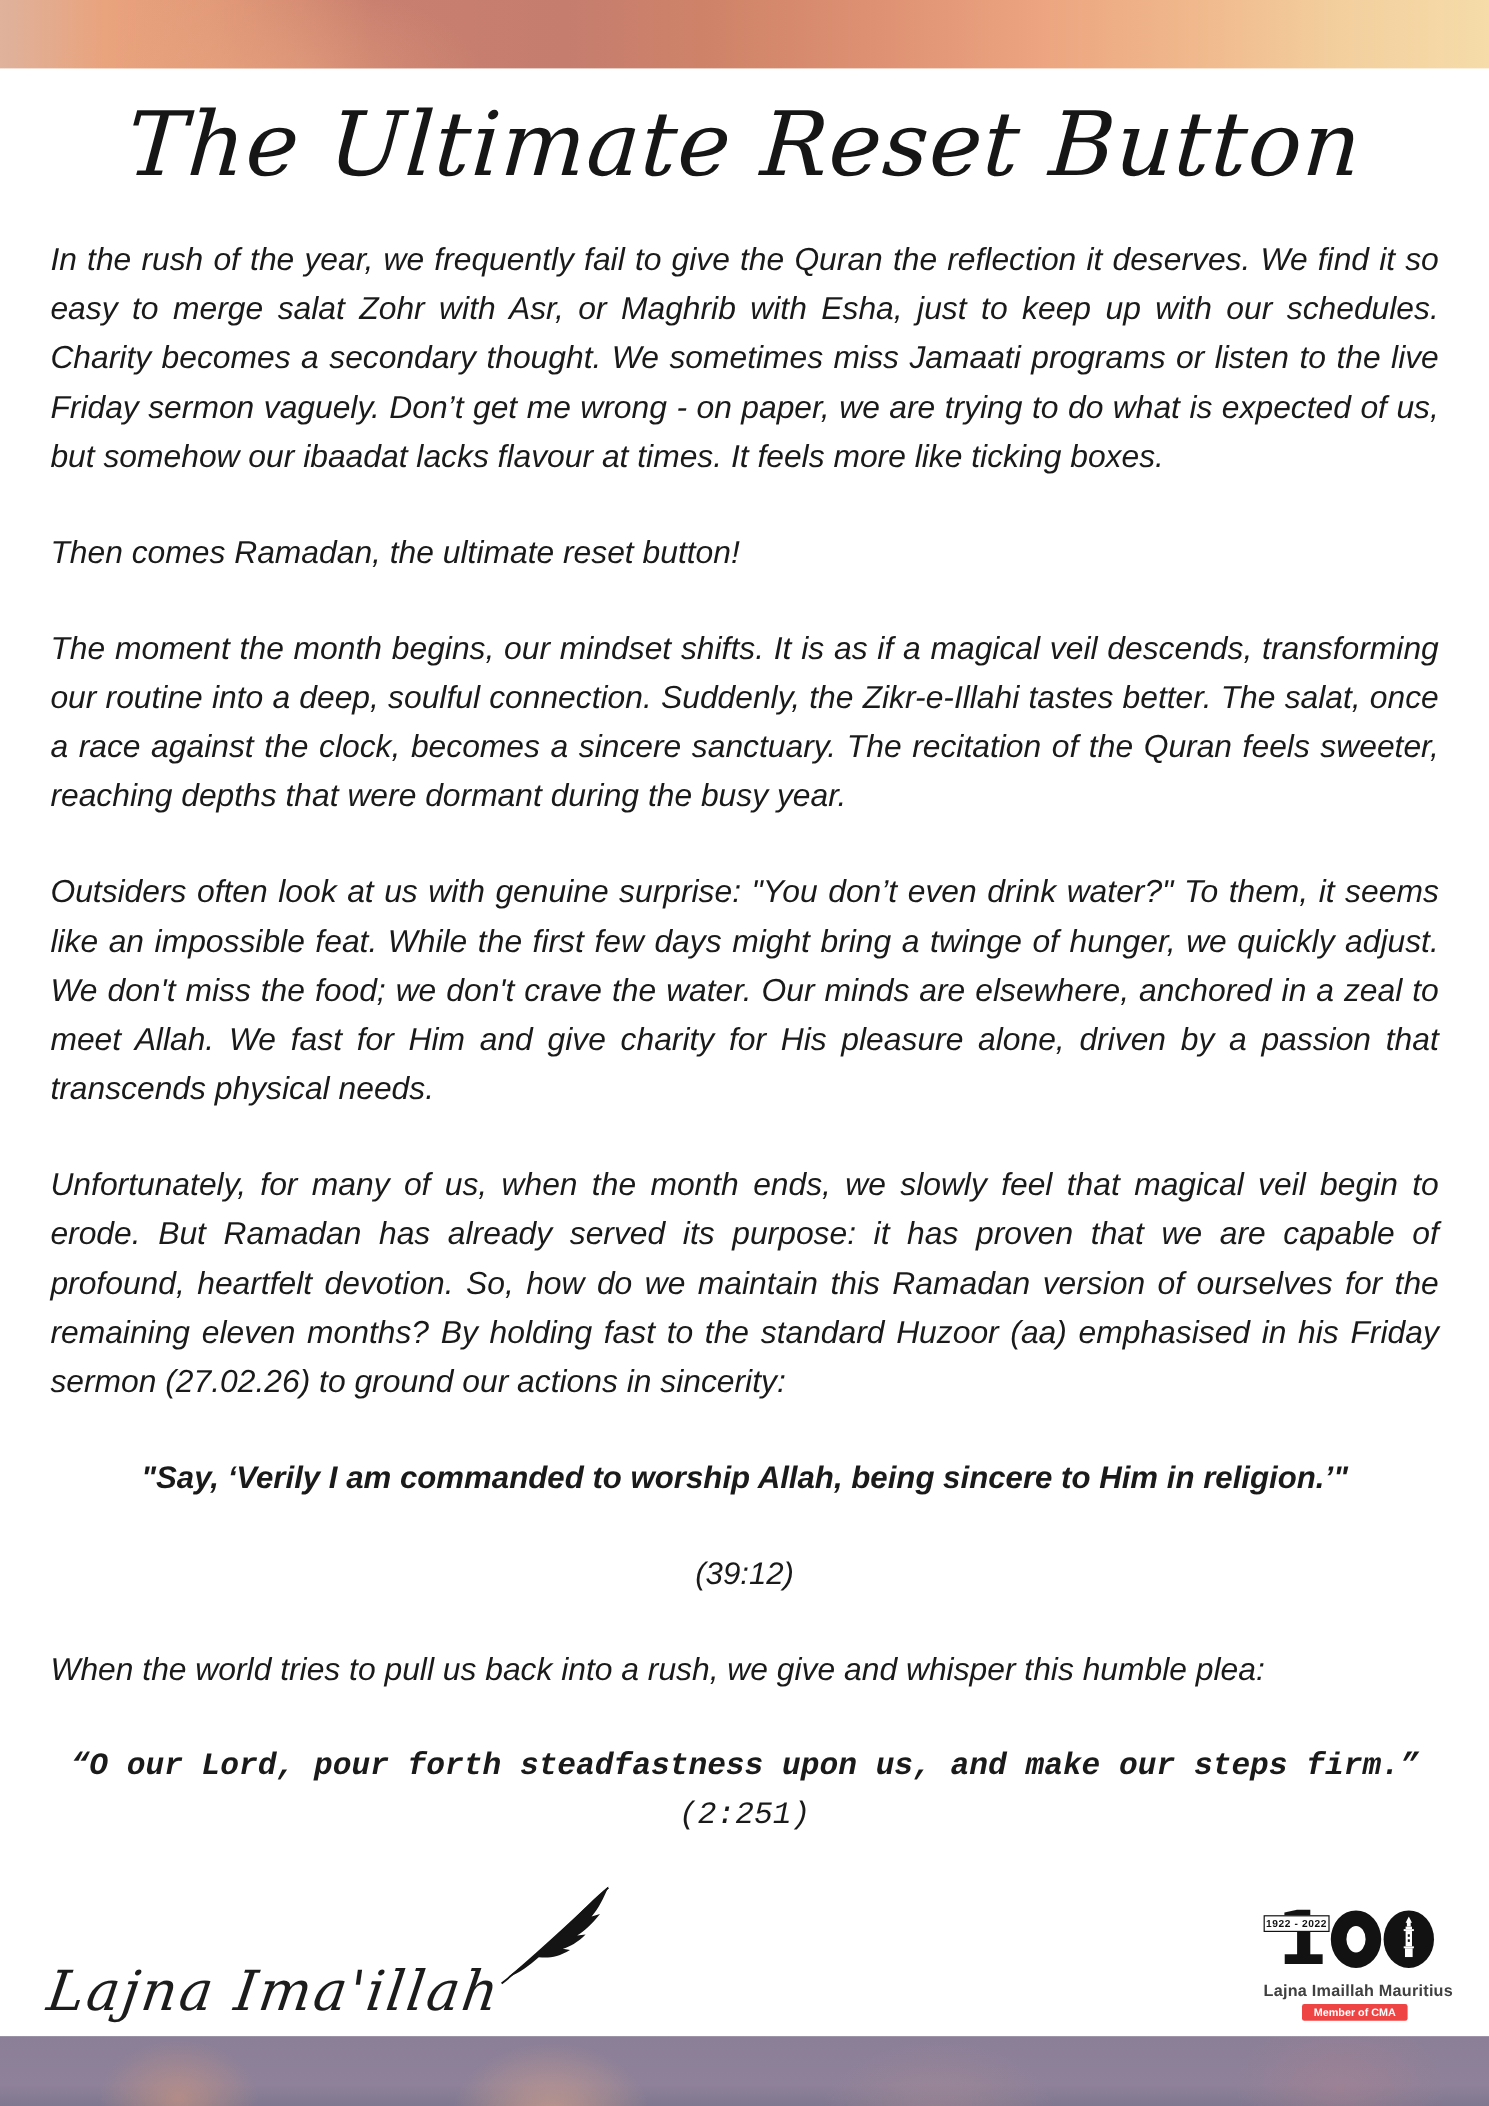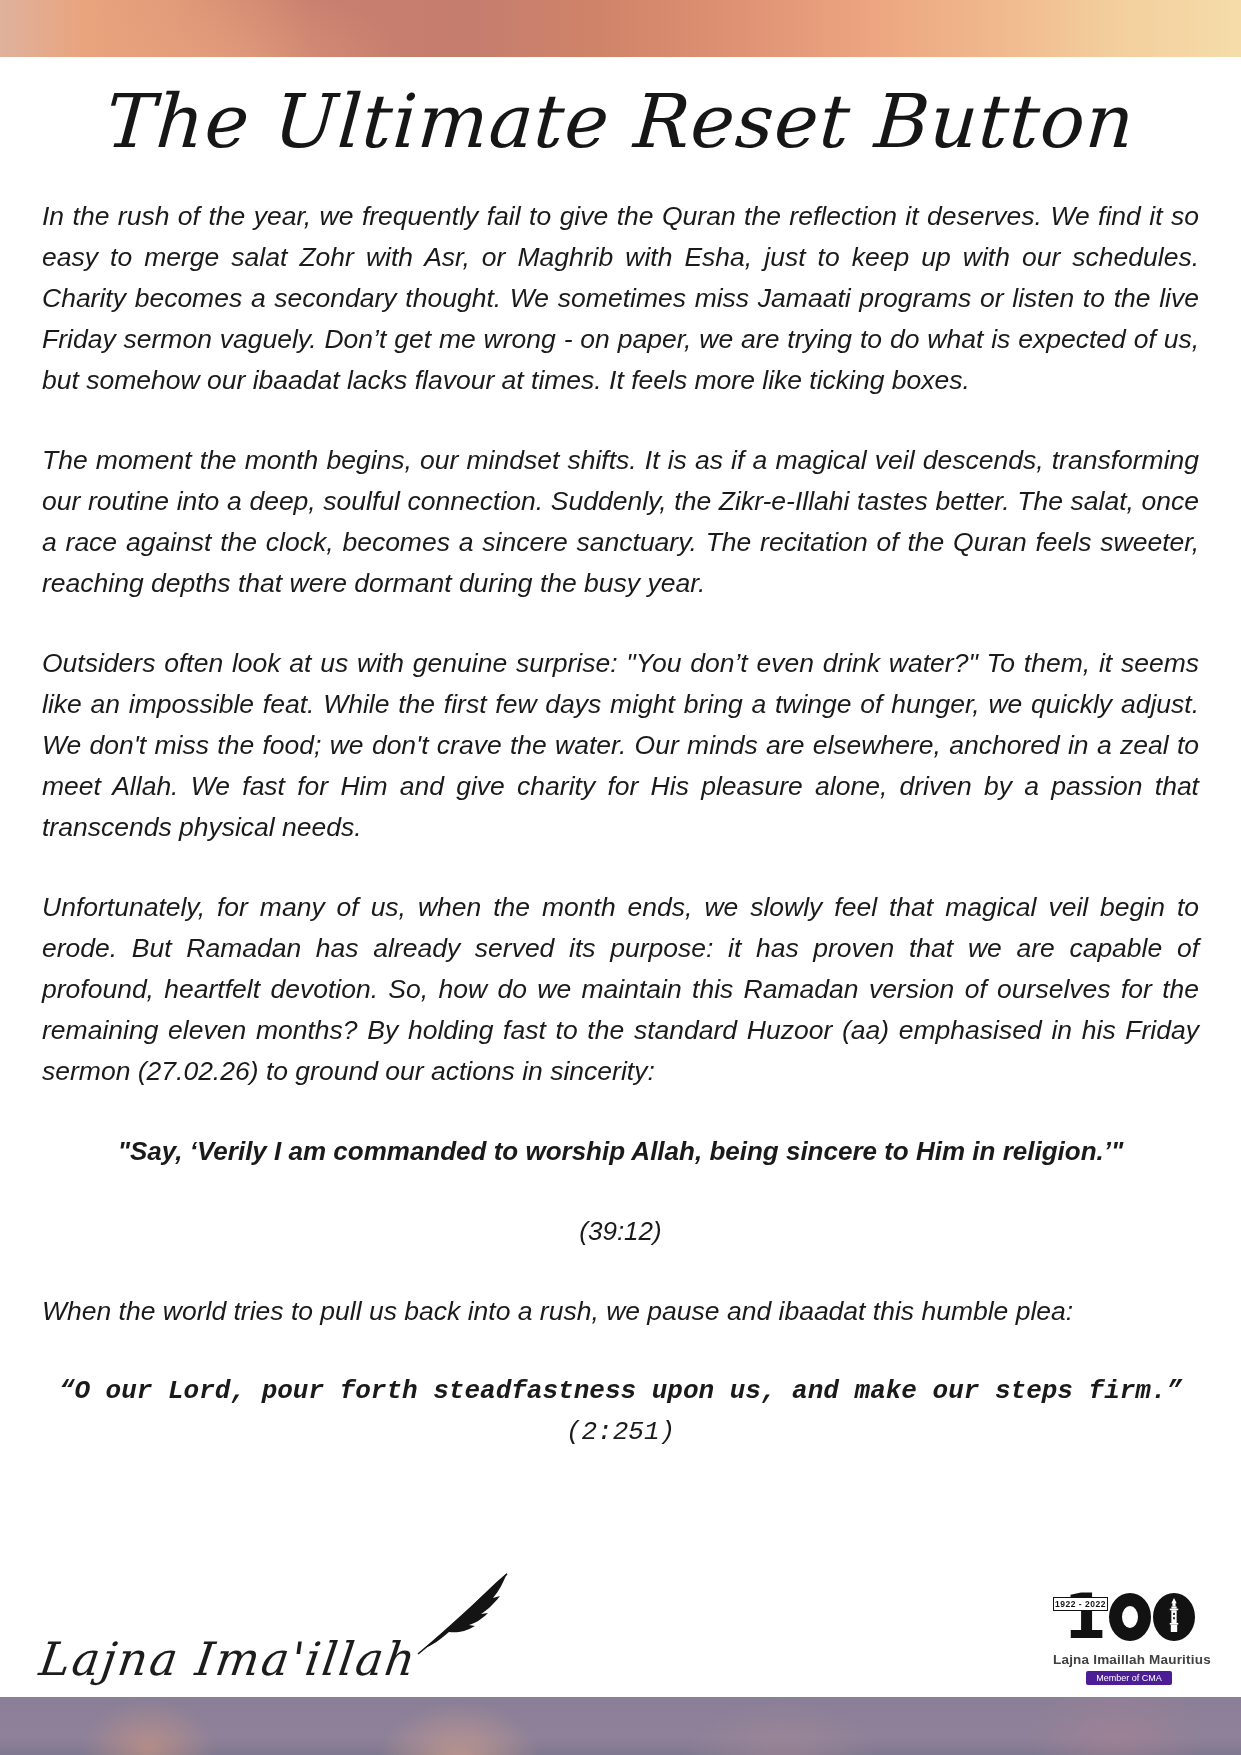--- a/index.html
+++ b/index.html
@@ -113,45 +113,46 @@
   }
   .l100-org {
     margin-top: 4px;
     font-size: 13.5px; font-weight: bold; color: #404040;
     letter-spacing: .2px;
     white-space: nowrap;
   }
   .l100-member {
     display: inline-block;
     margin-top: 4px;
-    background: #4c1d95; color: #ffffff;
-    font-size: 9px; font-weight: normal;
+    background: #ef4444; color: #ffffff;
+    font-size: 9px; font-weight: bold;
     padding: 2px 10px;
     border-radius: 2px;
   }
 </style>
 </head>
 <body>
 
 <div class="page">
 
   <div class="border-top"></div>
 
   <h1 class="title">The Ultimate Reset Button</h1>
 
   <main class="content">
     <p>In the rush of the year, we frequently fail to give the Quran the reflection it deserves. We find it so easy to merge salat Zohr with Asr, or Maghrib with Esha, just to keep up with our schedules. Charity becomes a secondary thought. We sometimes miss Jamaati programs or listen to the live Friday sermon vaguely. Don’t get me wrong - on paper, we are trying to do what is expected of us, but somehow our ibaadat lacks flavour at times. It feels more like ticking boxes.</p>
+    <p>Then comes Ramadan, the ultimate reset button!</p>
     <p>The moment the month begins, our mindset shifts. It is as if a magical veil descends, transforming our routine into a deep, soulful connection. Suddenly, the Zikr-e-Illahi tastes better. The salat, once a race against the clock, becomes a sincere sanctuary. The recitation of the Quran feels sweeter, reaching depths that were dormant during the busy year.</p>
     <p>Outsiders often look at us with genuine surprise: "You don’t even drink water?" To them, it seems like an impossible feat. While the first few days might bring a twinge of hunger, we quickly adjust. We don't miss the food; we don't crave the water. Our minds are elsewhere, anchored in a zeal to meet Allah. We fast for Him and give charity for His pleasure alone, driven by a passion that transcends physical needs.</p>
     <p>Unfortunately, for many of us, when the month ends, we slowly feel that magical veil begin to erode. But Ramadan has already served its purpose: it has proven that we are capable of profound, heartfelt devotion. So, how do we maintain this Ramadan version of ourselves for the remaining eleven months? By holding fast to the standard Huzoor (aa) emphasised in his Friday sermon (27.02.26) to ground our actions in sincerity:</p>
 
     <p class="quote">"Say, ‘Verily I am commanded to worship Allah, being sincere to Him in religion.’"</p>
     <p class="quote-ref">(39:12)</p>
 
-    <p>When the world tries to pull us back into a rush, we pause and ibaadat this humble plea:</p>
+    <p>When the world tries to pull us back into a rush, we give and whisper this humble plea:</p>
 
     <p class="quote2-wrap tight">
       <span class="quote2-text">“O our Lord, pour forth steadfastness upon us, and make our steps firm.”</span>
       <span class="quote2-ref">(2:251)</span>
     </p>
   </main>
 
   <footer class="footer">
 
     <div class="signature">

